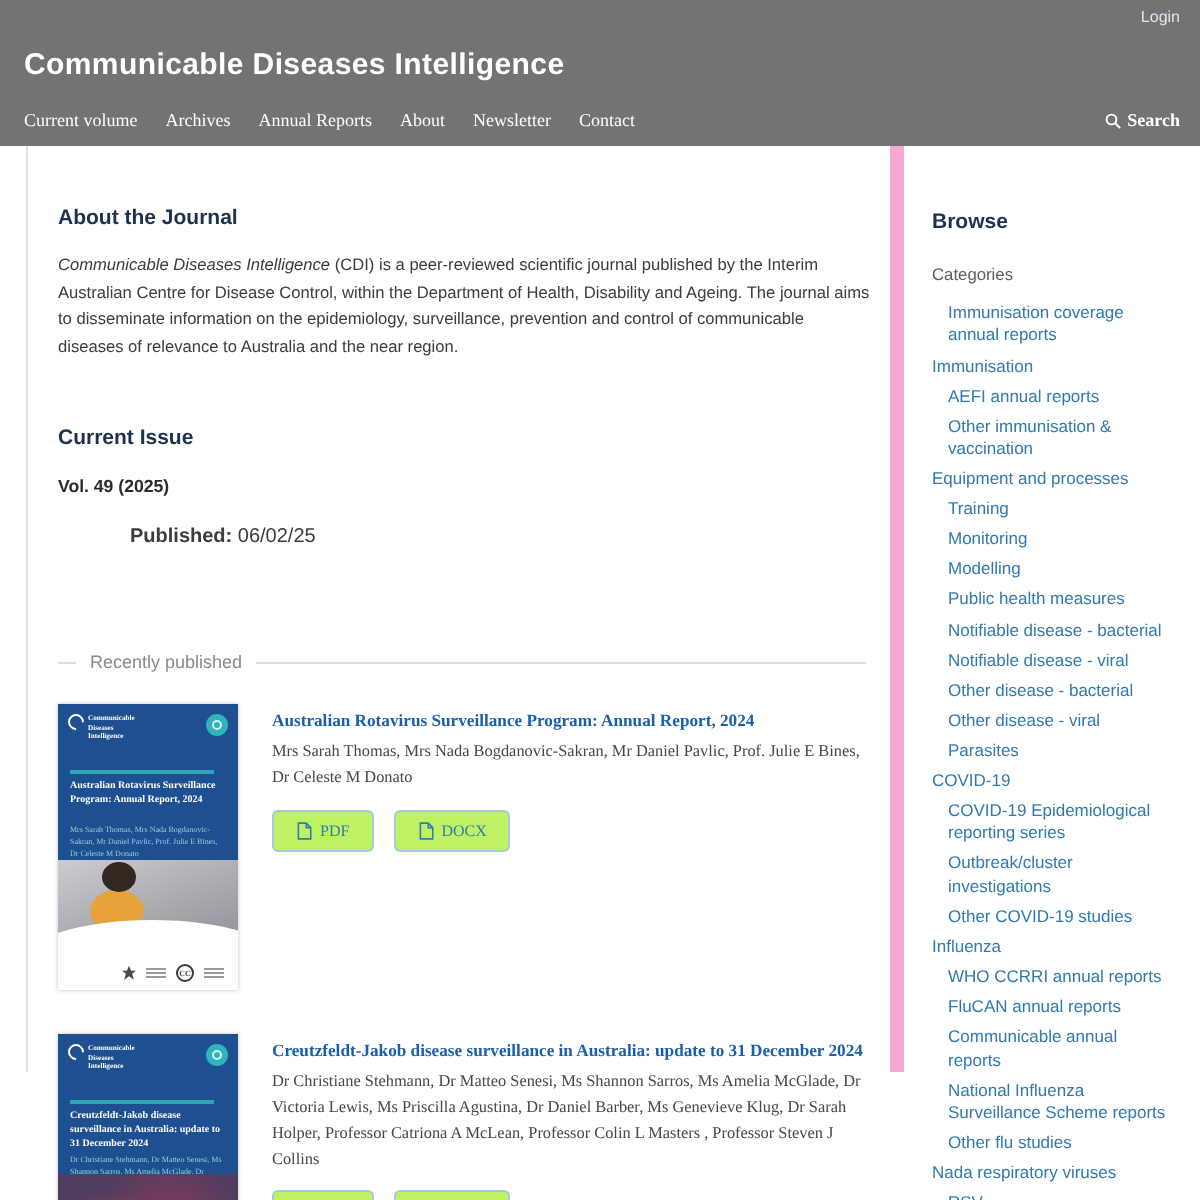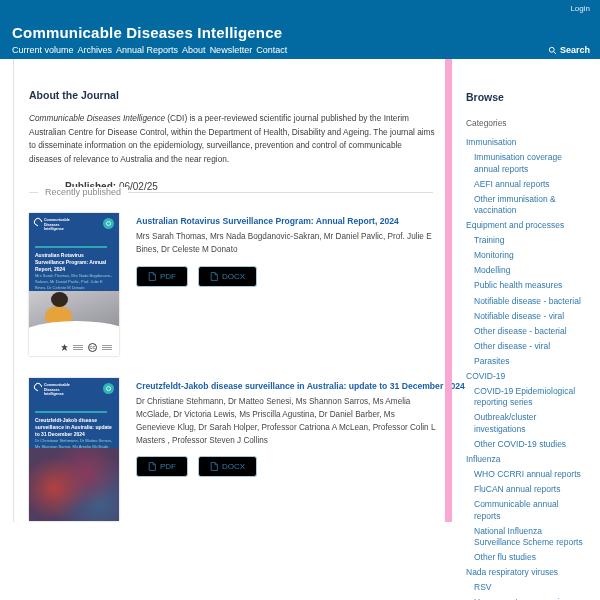--- a/index.html
+++ b/index.html
@@ -1,52 +1,52 @@
 <!DOCTYPE html>
 <html><head>
 <meta charset="utf-8">
 <style>
   * { margin:0; padding:0; box-sizing:border-box; }
   html,body { width:600px; height:600px; overflow:hidden; background:#fff;
     font-family:"Liberation Sans","DejaVu Sans",sans-serif; }
 
   
-  .site-header { position:relative; height:59px; background:#0369a1; color:#fff; }
+  .site-header { position:relative; height:73px; background:#737373; color:#fff; }
   .login-link { position:absolute; top:4px; right:10px; font-size:8px; color:#dfe8f5;
     text-decoration:none; cursor:pointer; }
   .site-title { position:absolute; top:24px; left:12px; font-size:15px; font-weight:bold;
     letter-spacing:.2px; cursor:pointer; }
   .main-nav { position:absolute; bottom:0; left:12px; right:10px; height:18px;
-    display:flex; align-items:center; gap:4px; }
+    display:flex; align-items:flex-start; gap:14px;font-family:Liberation Serif, serif; }
   .nav-item { font-size:9px; color:#fff; text-decoration:none; cursor:pointer; }
   .nav-search { margin-left:auto; display:flex; align-items:center; gap:3px;
     font-size:9px; font-weight:bold; color:#fff; cursor:pointer; }
 
   
   .page { display:flex; height:463px; }
   .main-col { width:432px; margin-left:13px; border-left:1px solid #e2e2e2;
     padding:0 12px 0 15px; }
   .side-col { flex:1; border-left:7px solid #f9a8d4; padding:0 14px 0 14px; }
 
   
   .about-heading, .issue-heading { font-size:10.5px; font-weight:bold; color:#1c3250; }
   .about-heading { margin-top:30px; margin-bottom:11px; }
   .about-text { font-size:8.3px; line-height:1.64; color:#3c3c3c; width:406px; }
   .journal-name-italic { font-style:italic; }
   .issue-heading { margin-top:33px; }
   .issue-volume { margin-top:13px; font-size:8.8px; font-weight:bold; color:#2b2b2b; }
   .issue-published { margin-top:15px; font-size:10px; color:#3c3c3c;padding-left:36px; }
   .issue-published b { font-weight:bold; }
 
-  .recent-divider { position:relative; border-top:1px solid #dedede; height:1px; }
+  .recent-divider { position:relative; margin-top:57px; border-top:1px solid #dedede; height:1px; }
   .recent-label { position:absolute; top:-6px; left:9px; background:#fff; padding:0 7px;
     font-size:9px; color:#8a8a8a; }
 
   
-  .article { display:flex; gap:17px; margin-top:20px; }
+  .article { display:flex; gap:17px; margin-top:20px;font-family:Liberation Serif, serif; }
   .article + .article { margin-top:22px; }
 
   .cover { position:relative; width:90px; height:143px; background:#1d4f91; flex:none;
     overflow:hidden; cursor:pointer; box-shadow:0 0 2px rgba(0,0,0,.25); }
   .cover-head { position:absolute; top:5px; left:5px; right:5px; display:flex;
     justify-content:space-between; }
   .cover-logo { display:flex; gap:2px; }
   .cover-logo-c { width:8px; height:8px; border:1.6px solid #fff; border-radius:50%;
     border-right-color:transparent; transform:rotate(45deg); flex:none; }
   .cover-logo-text { width:28px; font-size:3.6px; line-height:1.25; font-weight:bold; color:#fff; }
@@ -82,21 +82,21 @@
                radial-gradient(circle at 62% 35%,#8a3a5a 0%,rgba(138,58,90,0) 48%),
                radial-gradient(circle at 78% 75%,#3e5f8a 0%,rgba(62,95,138,0) 52%),
                #503d60; }
 
   .article-body { width:300px; padding-top:2px; }
   .article-title { font-size:8.6px; font-weight:bold; color:#1b5faa; line-height:1.4;
     white-space:nowrap; cursor:pointer; }
   .article-authors { margin-top:4px; font-size:8.2px; color:#474747; line-height:1.55; }
   .article-actions { margin-top:9px; display:flex; gap:10px; }
   .file-btn { display:inline-flex; align-items:center; gap:4px; border:1px solid #a9c7dd;
-    border-radius:3px; background:#000000; color:#2f7cad; font-size:8px;
+    border-radius:3px; background:#bef264; color:#2f7cad; font-size:8px;
     font-family:inherit; padding:5px 11px; cursor:pointer; }
 
   
   .browse-heading { margin-top:32px; font-size:10.5px; font-weight:bold; color:#1c3250; }
   .categories-label { margin-top:15px; font-size:8.4px; color:#5d5d5d; }
   .cat-list { margin-top:9px; }
   .cat-link { display:block; font-size:8.5px; line-height:1.35; color:#3279ae;
     text-decoration:none; cursor:pointer; margin-bottom:3.6px; }
   .cat-link.lvl1 { margin-left:0; }
   .cat-link.lvl2 { margin-left:8px; }
@@ -124,20 +124,22 @@
       </a>
     </nav>
 </header>
 
 <div class="page">
   <div class="main-col">
 
     <h2 class="about-heading">About the Journal</h2>
     <p class="about-text"><span class="journal-name-italic">Communicable Diseases Intelligence</span><span> (CDI) is a peer-reviewed scientific journal published by the Interim Australian Centre for Disease Control, within the Department of Health, Disability and Ageing. The journal aims to disseminate information on the epidemiology, surveillance, prevention and control of communicable diseases of relevance to Australia and the near region.</span></p>
 
+    <h2 class="issue-heading">Current Issue</h2>
+    <div class="issue-volume">Vol. 49 (2025)</div>
     <div class="issue-published"><b>Published:</b><span> 06/02/25</span></div>
 
     <div class="recent-divider">
       <span class="recent-label">Recently published</span>
     </div>
 
     <div id="article-list">
   <article class="article">
     <div class="cover v-child">
       <div class="cover-head">
@@ -225,22 +227,22 @@
             </div>
     </div>
   </article>
 </div>
   </div>
 
   <aside class="side-col">
     <h2 class="browse-heading">Browse</h2>
     <div class="categories-label">Categories</div>
     <nav class="cat-list" id="cat-list">
+        <a class="cat-link lvl2">Immunisation coverage annual reports</a>
         <a class="cat-link lvl1">Immunisation</a>
-        <a class="cat-link lvl2">Immunisation coverage annual reports</a>
         <a class="cat-link lvl2">AEFI annual reports</a>
         <a class="cat-link lvl2">Other immunisation &amp; vaccination</a>
         <a class="cat-link lvl1">Equipment and processes</a>
         <a class="cat-link lvl2">Training</a>
         <a class="cat-link lvl2">Monitoring</a>
         <a class="cat-link lvl2">Modelling</a>
         <a class="cat-link lvl2">Public health measures</a>
         <a class="cat-link lvl2">Notifiable disease - bacterial</a>
         <a class="cat-link lvl2">Notifiable disease - viral</a>
         <a class="cat-link lvl2">Other disease - bacterial</a>

